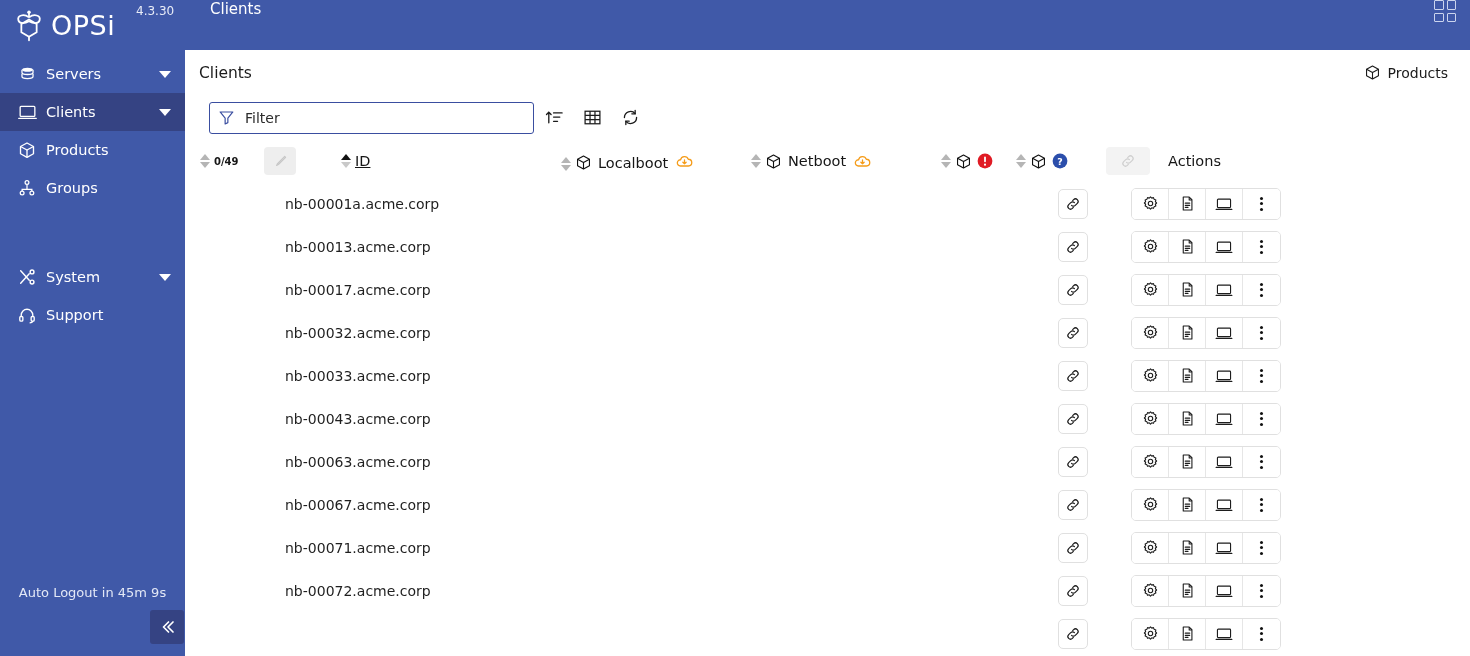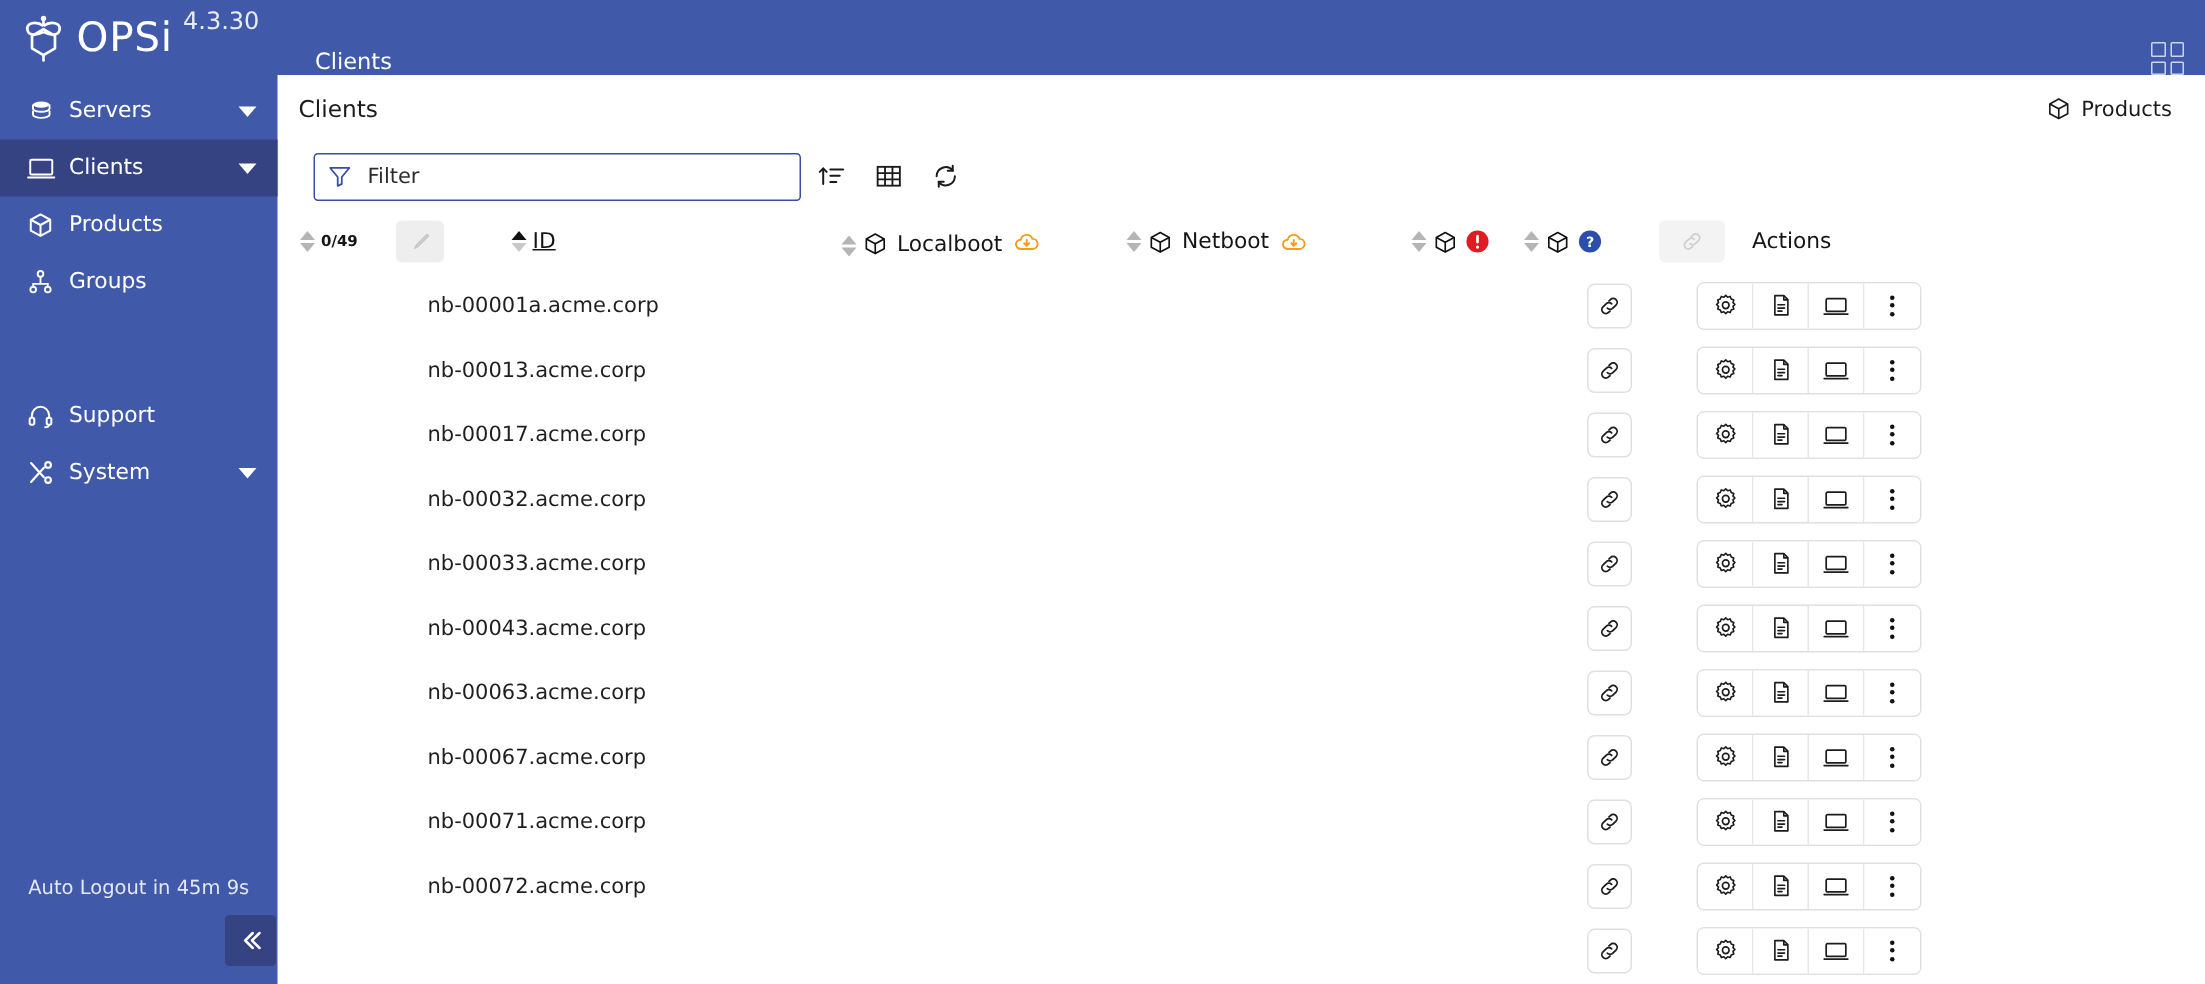--- a/index.html
+++ b/index.html
@@ -6,27 +6,27 @@
   html, body {
     width: 1470px; height: 656px;
     overflow: hidden;
     font-family: "DejaVu Sans", "Liberation Sans", sans-serif;
     background: #ffffff;
   }
   .app { position: relative; width: 1470px; height: 656px; display: flex; flex-direction: column; }
 
   
   .topbar {
-    height: 50px; background: #4059a8; display: flex; align-items: flex-end;
+    height: 50px; background: #4059a8; display: flex; align-items: flex-start;
     flex: 0 0 50px; position: relative; z-index: 5;
   }
   .brand { width: 185px; height: 50px; display: flex; align-items: center; padding-left: 12px; position: relative; }
   .brand-logo { width: 34px; height: 34px; flex: 0 0 34px; }
   .brand-name { color: #ffffff; font-size: 27px; letter-spacing: 0.5px; margin-left: 5px; font-weight: 400; line-height: 1; }
-  .brand-ver { color: #e8ecf7; font-size: 16px; position: absolute; left: 122px; top: 4px; }
+  .brand-ver { color: #e8ecf7; font-size: 12px; position: absolute; left: 136px; top: 4px; }
   .topbar-title { color: #ffffff; font-size: 15px; margin-left: 25px; }
   .topbar-right { margin-left: auto; padding-right: 14px; display: flex; align-items: center; }
   .apps-grid { width: 22px; height: 22px; display: grid; grid-template-columns: 1fr 1fr; grid-template-rows: 1fr 1fr; gap: 3px; cursor: pointer; }
   .apps-grid i { display: block; border: 1.6px solid #ccd5ee; border-radius: 1px; }
 
   
   .body { display: flex; flex: 1 1 auto; min-height: 0; }
 
   
   .sidebar {
@@ -187,40 +187,40 @@
             <path d="M10 6.1 v3.5 M4.6 13.5 v-2.1 h10.8 v2.1 M10 9.6 v1.8"></path>
           </svg>
         </span>
         <span class="nav-label">Groups</span>
       </div>
 
       <div class="nav-gap"></div>
 
       <div class="nav-item">
         <span class="nav-ico">
+          <svg width="18" height="18" viewBox="0 0 20 20" fill="none" stroke="#fff" stroke-width="1.6" stroke-linecap="round">
+            <path d="M3 3 L12.5 13.5 M3 17 L12.5 6.5"></path>
+            <circle cx="15.6" cy="15.6" r="2.1"></circle>
+            <circle cx="15.6" cy="4.4" r="2.1"></circle>
+          </svg>
+        </span>
+        <span class="nav-label">System</span>
+        <span class="nav-caret"></span>
+      </div>
+
+      <div class="nav-item">
+        <span class="nav-ico">
           <svg width="18" height="18" viewBox="0 0 20 20" fill="none" stroke="#fff" stroke-width="1.5">
             <path d="M3.6 12.5 V10 a6.4 6.4 0 0 1 12.8 0 v2.5"></path>
             <rect x="2" y="11.6" width="3.4" height="5.2" rx="1.3"></rect>
             <rect x="14.6" y="11.6" width="3.4" height="5.2" rx="1.3"></rect>
             <path d="M16.3 16.8 c0 1.3-1.7 1.9-3.4 1.9"></path>
           </svg>
         </span>
         <span class="nav-label">Support</span>
-      </div>
-
-      <div class="nav-item">
-        <span class="nav-ico">
-          <svg width="18" height="18" viewBox="0 0 20 20" fill="none" stroke="#fff" stroke-width="1.6" stroke-linecap="round">
-            <path d="M3 3 L12.5 13.5 M3 17 L12.5 6.5"></path>
-            <circle cx="15.6" cy="15.6" r="2.1"></circle>
-            <circle cx="15.6" cy="4.4" r="2.1"></circle>
-          </svg>
-        </span>
-        <span class="nav-label">System</span>
-        <span class="nav-caret"></span>
       </div>
 
       <div class="sidebar-footer">
         <div class="autologout">Auto Logout in 45m 9s</div>
         <div class="collapse-btn">
           <span>
             <svg width="20" height="20" viewBox="0 0 20 20" fill="none" stroke="#fff" stroke-width="1.7" stroke-linecap="round" stroke-linejoin="round">
               <path d="M11.5 5 L6.5 10 L11.5 15"></path>
               <path d="M16 5 L11 10 L16 15"></path>
             </svg>

